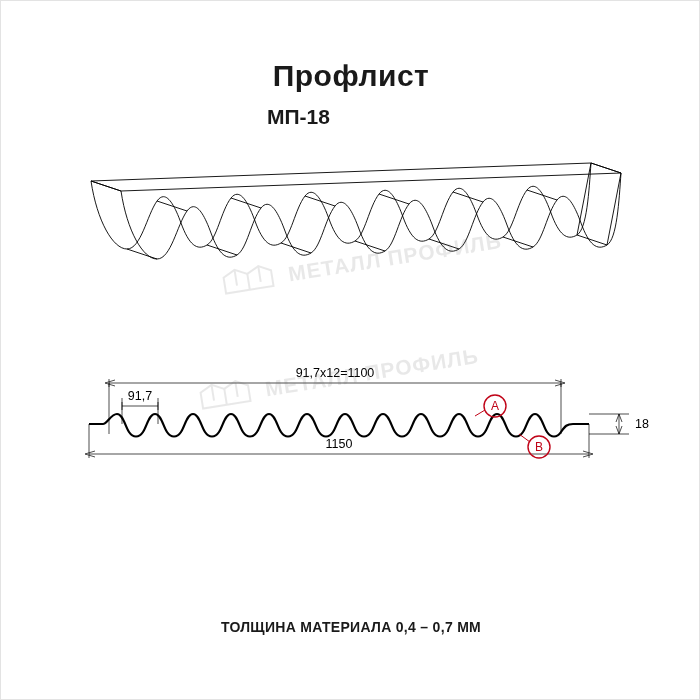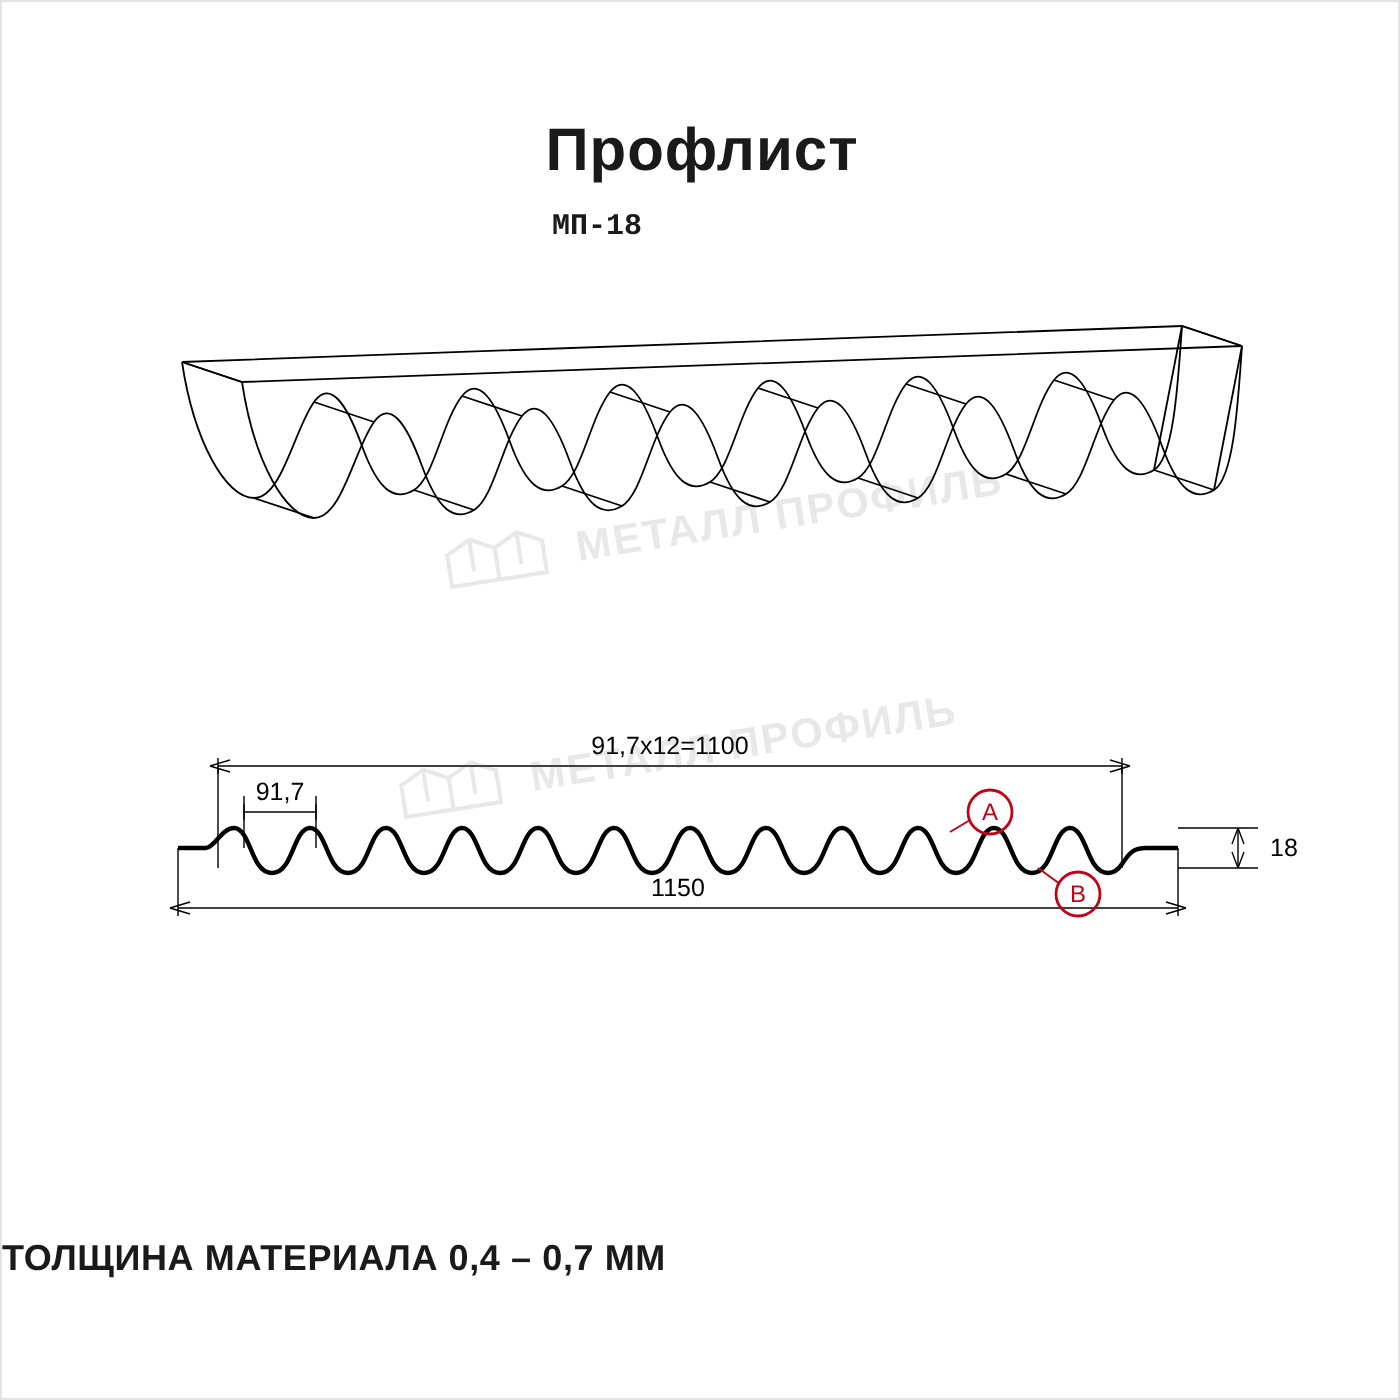--- a/index.html
+++ b/index.html
@@ -33,31 +33,30 @@
     font-size: 30px;
     font-weight: bold;
     letter-spacing: 0.5px;
   }
   .subtitle {
     position: absolute;
     top: 104px;
     left: 0;
     width: 595px;
     text-align: center;
-    font-size: 15px;
-    font-weight: bold;
-    font-family: Liberation Mono, monospace;
+    font-size: 21px;
+    font-weight: bold;
   }
   .footer {
     position: absolute;
     top: 618px;
     left: 0;
     width: 700px;
-    text-align: left;
-    font-size: 18px;
+    text-align: center;
+    font-size: 14px;
     font-weight: bold;
     letter-spacing: 0.3px;
   }
   .iso-wrap {
     position: absolute;
     left: 60px;
     top: 140px;
     width: 590px;
     height: 165px;
   }

